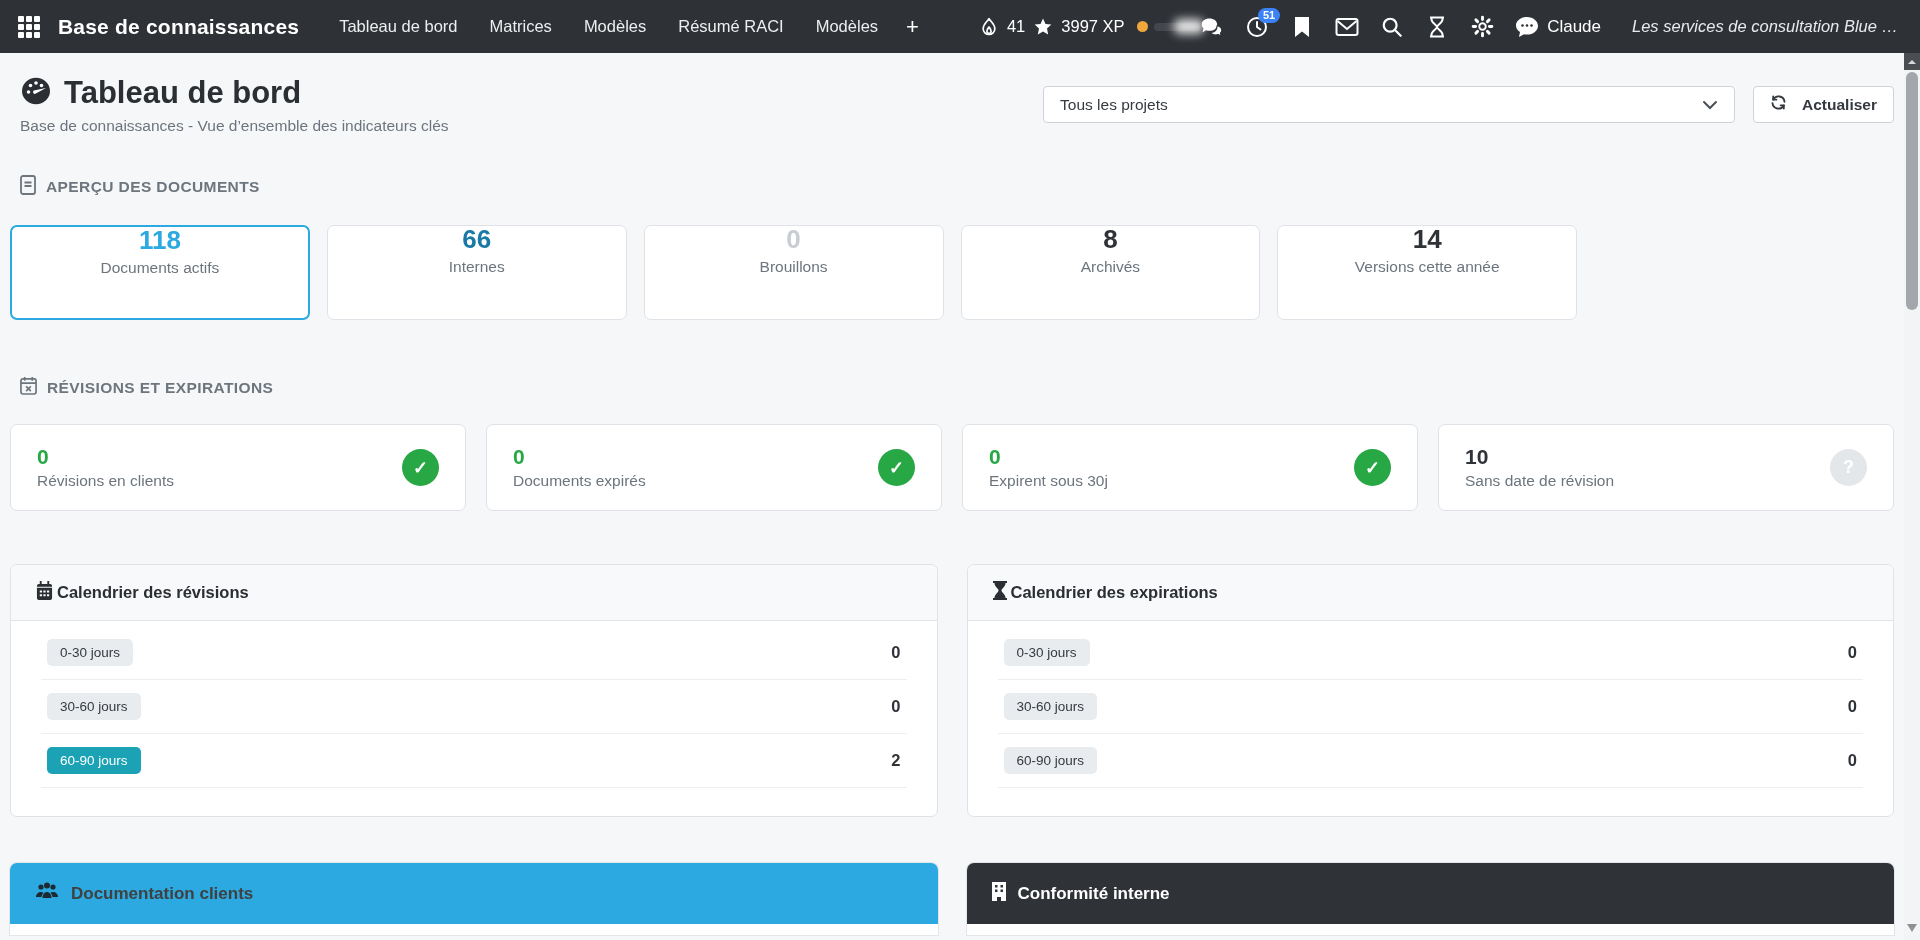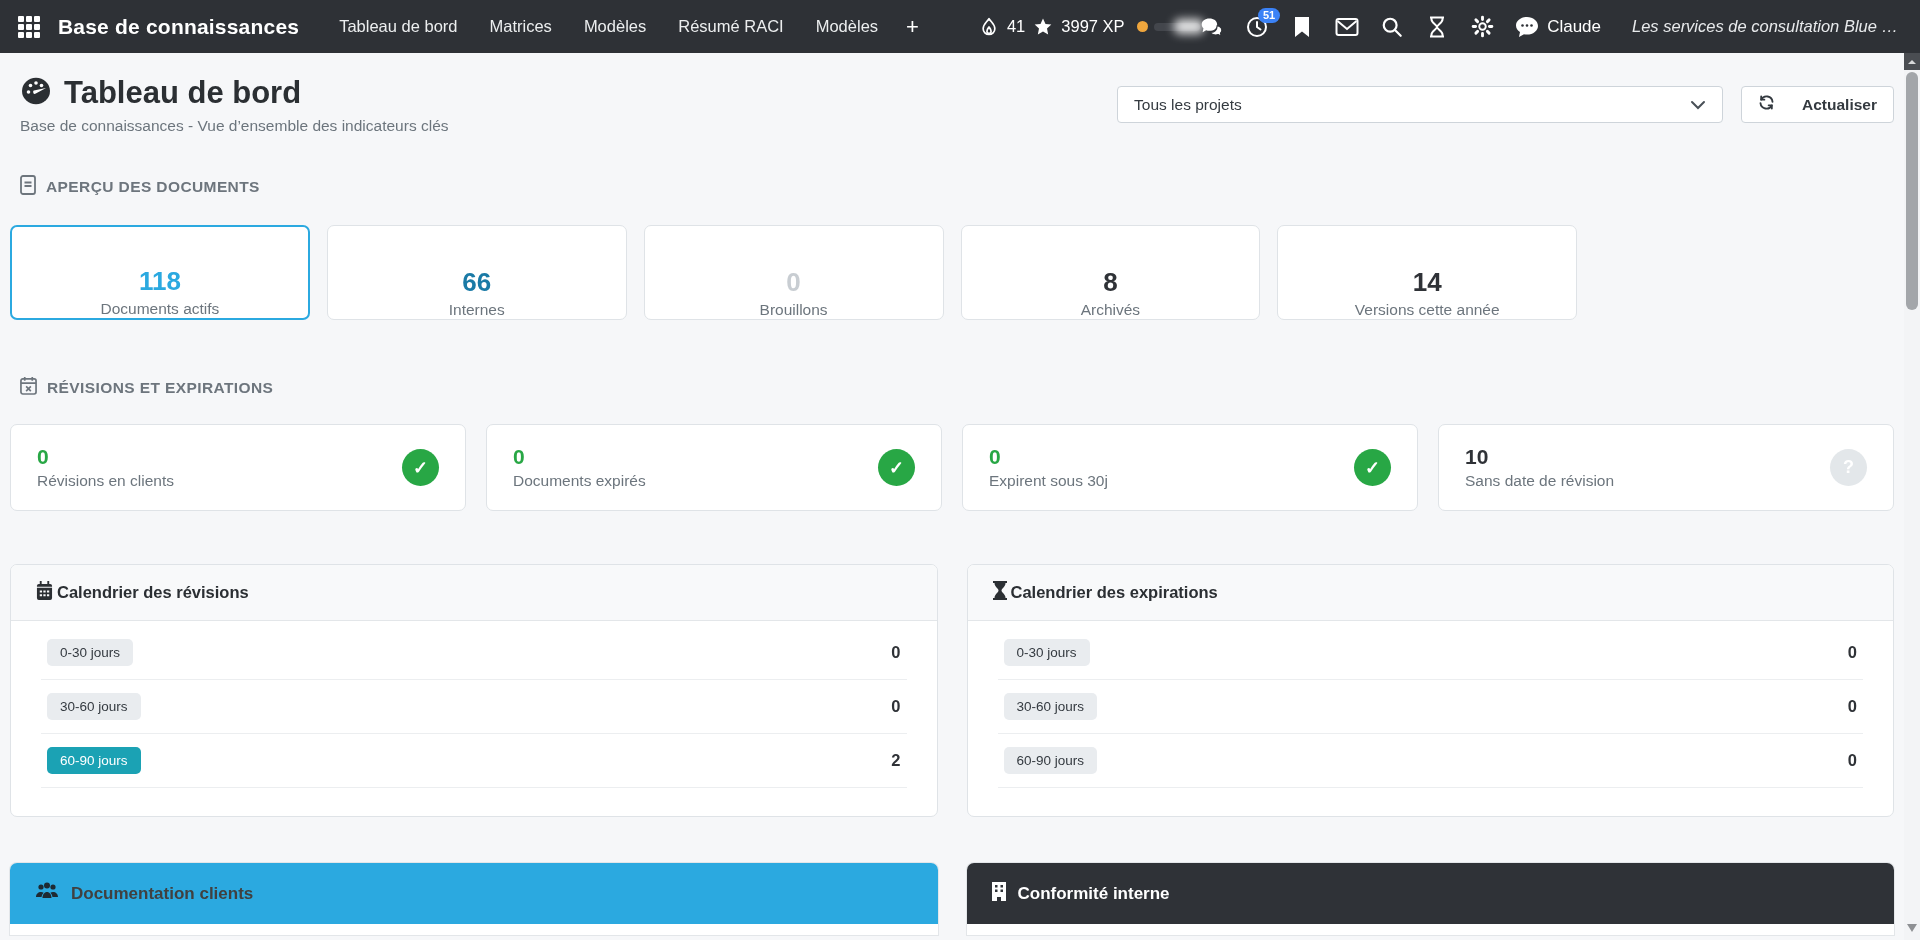--- a/index.html
+++ b/index.html
@@ -34,33 +34,33 @@
   .sb-thumb { position:absolute; top:19px; left:2px; width:12px; height:238px; border-radius:6px; background:#a3a6aa; }
   .sb-down { position:absolute; bottom:3px; left:3px; width:0; height:0; border:5px solid transparent; border-top:8px solid #8e9094; }
 
   
   .main { padding:0 26px 0 10px; }
   .page-head { display:flex; justify-content:space-between; align-items:flex-start; margin:22px 0 0 0; padding-left:10px; }
   .title-row { display:flex; align-items:center; gap:12px; }
   .page-title { font-size:31px; font-weight:bold; color:#2b2f33; }
   .page-sub { font-size:15.5px; color:#6c757d; margin-top:6px; }
   .controls { display:flex; align-items:center; gap:18px; margin-top:11px; }
-  .select { width:606px; height:37px; background:#fff; border:1px solid #ced4da; border-radius:4px;
+  .select { width:692px; height:37px; background:#fff; border:1px solid #ced4da; border-radius:4px;
             display:flex; align-items:center; justify-content:space-between; padding:8px 16px; font-size:15.5px; color:#343a40; cursor:pointer; }
   .btn { height:37px; background:#fff; border:1px solid #ced4da; border-radius:4px; display:flex; align-items:center;
-         gap:27px; padding:0 16px; font-size:15.5px; color:#343a40; font-weight:bold; cursor:pointer; white-space:nowrap; }
+         gap:15px; padding:0 16px; font-size:15.5px; color:#343a40; font-weight:bold; cursor:pointer; white-space:nowrap; }
 
   .sec-title { display:flex; align-items:center; gap:10px; font-size:15.5px; font-weight:bold; letter-spacing:.4px;
                color:#6d757d; margin-top:40px; padding-left:10px; text-transform:uppercase; }
   .sec-title.second { margin-top:56px; }
 
   
   .stat-grid { display:grid; grid-template-columns:repeat(6,1fr); gap:17px; margin-top:26px; }
   .stat-card { background:#fff; border:1px solid #dfe3e7; border-radius:7px; height:95px; display:flex; flex-direction:column;
-               align-items:center; justify-content:flex-end; gap:6px; cursor:pointer; position:relative; }
+               align-items:center; justify-content:flex-start; gap:6px; cursor:pointer; position:relative; }
   .stat-card.selected { border:2px solid #2ba9e0; }
   .stat-num { font-size:26px; font-weight:bold; line-height:1; }
   .stat-label { font-size:15.5px; color:#6c757d; }
   .redacted-wrap { position:relative; height:30px; width:100%; display:flex; align-items:center; justify-content:center; }
   .redacted-smudge { position:absolute; top:-10px; left:18%; width:64%; height:9px; background:#b9bdc1; filter:blur(6px); opacity:.55; border-radius:5px; }
   .redacted-blob { width:50px; height:42px; background:#82c98e; filter:blur(9px); border-radius:10px; }
 
   
   .kpi-grid { display:grid; grid-template-columns:repeat(4,1fr); gap:20px; margin-top:25px; }
   .kpi-card { background:#fff; border:1px solid #dfe3e7; border-radius:7px; height:87px; display:flex; align-items:center;

